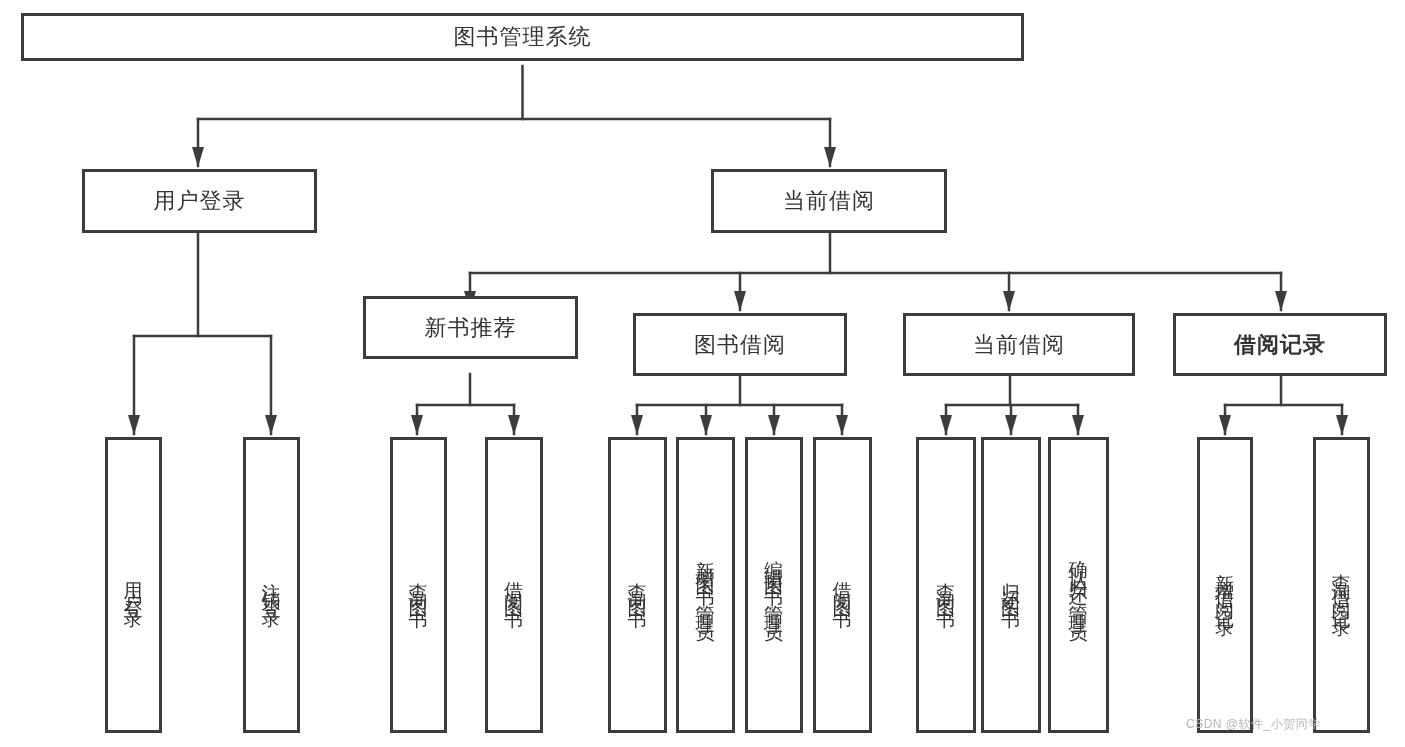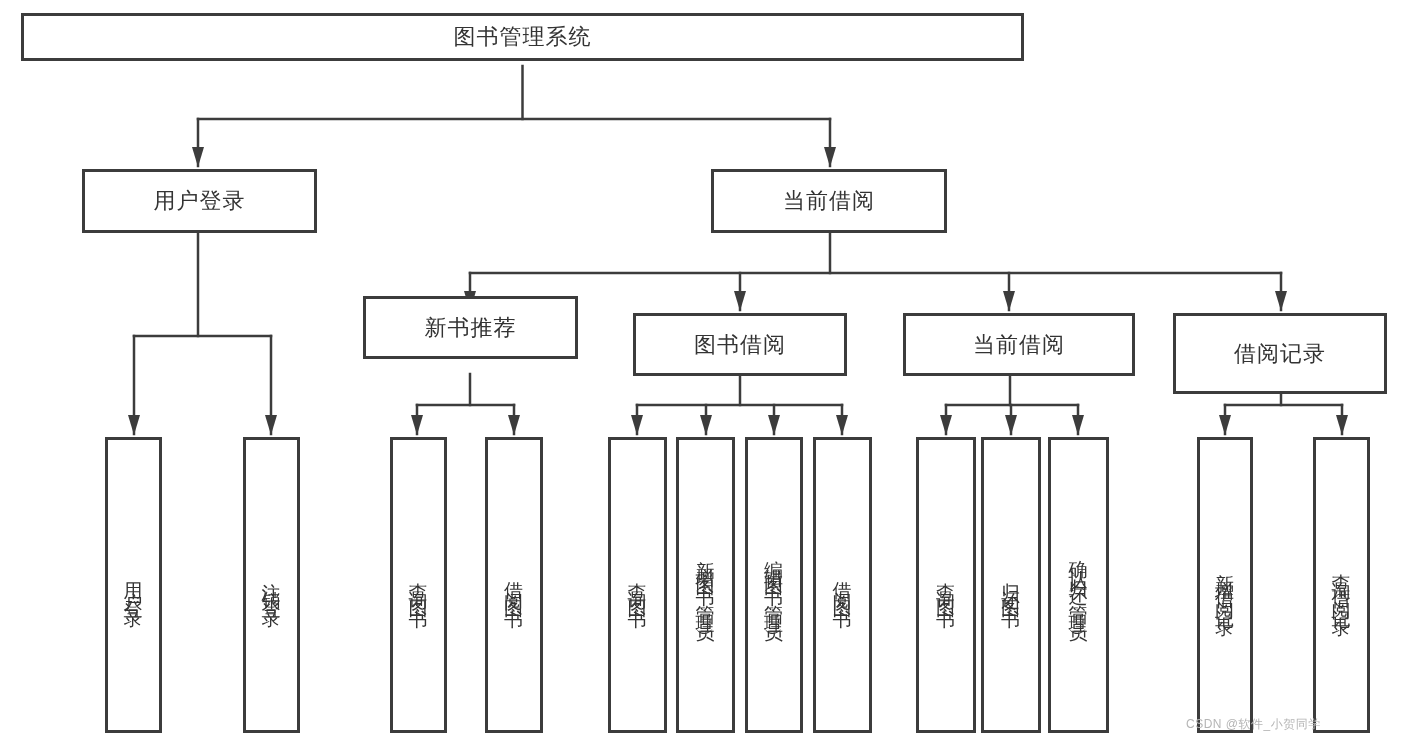--- a/index.html
+++ b/index.html
@@ -127,21 +127,21 @@
 
   <div class="box" style="left:363px; top:296px; width:215px; height:63px;">
     <span class="hlabel">新书推荐</span>
   </div>
   <div class="box" style="left:633px; top:313px; width:214px; height:63px;text-align:center;">
     <span class="hlabel">图书借阅</span>
   </div>
   <div class="box" style="left:903px; top:313px; width:232px; height:63px;">
     <span class="hlabel">当前借阅</span>
   </div>
-  <div class="box" style="left:1173px; top:313px; width:214px; height:81px;">
+  <div class="box" style="left:1173px; top:313px; width:214px; height:63px;font-weight:bold;">
     <span class="hlabel">借阅记录</span>
   </div>
 
   <div class="box leaf" style="left:105px; top:437px; width:57px; height:296px;">
     <span class="vlabel">用户登录</span>
   </div>
   <div class="box leaf" style="left:243px; top:437px; width:57px; height:296px;">
     <span class="vlabel">注销登录</span>
   </div>
 

